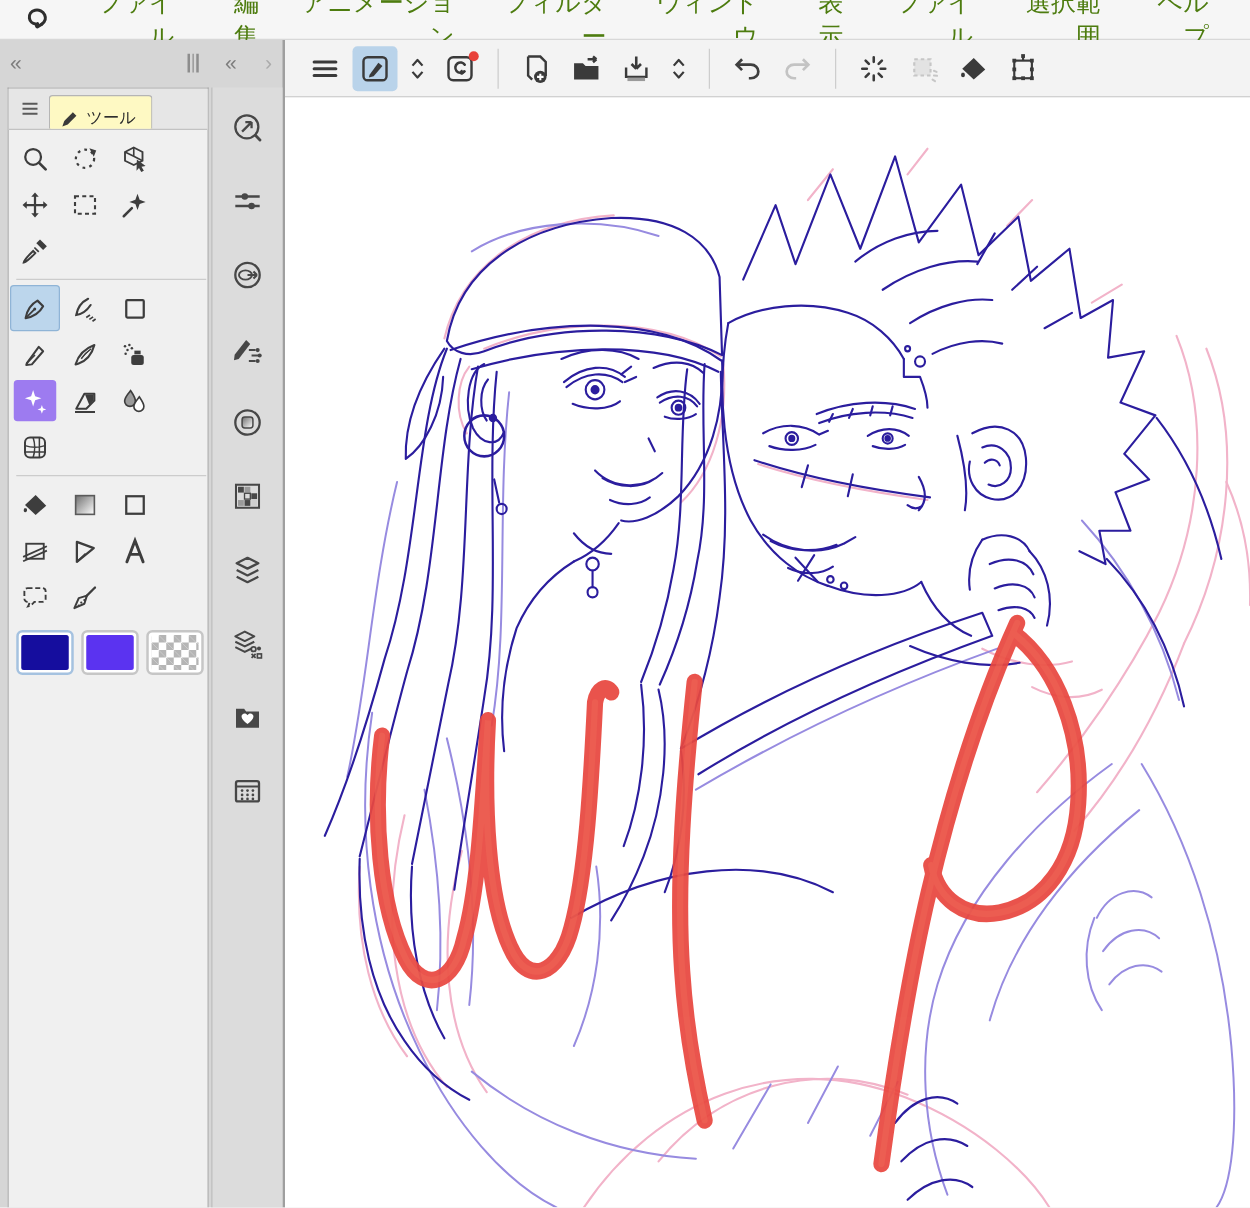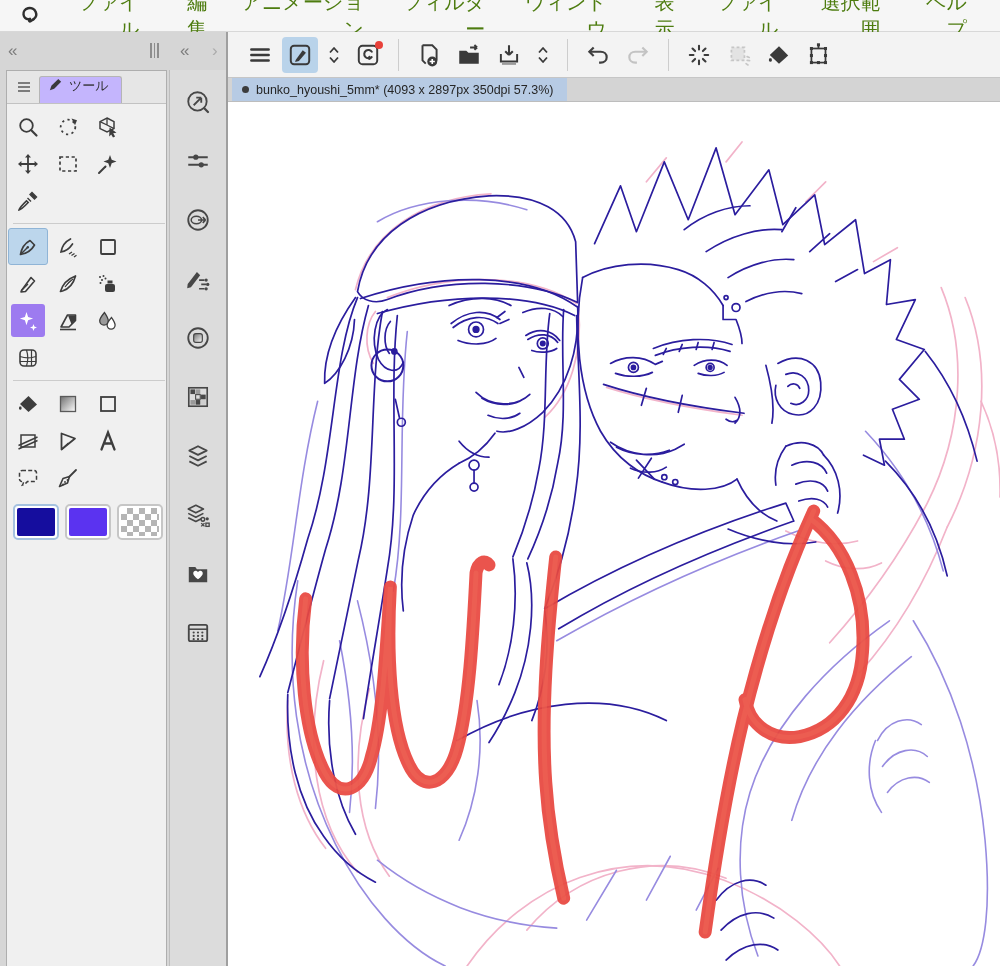--- a/index.html
+++ b/index.html
@@ -24,22 +24,22 @@
   .grip i { width:1.5px; height:15px; background:#8d8d8d; display:block; }
   .collapse-r { position:absolute; left:180px; }
   .arrow-r { position:absolute; left:212px; color:#ababab; }
 
   .leftcol-body { flex:1; display:flex; }
   .tool-panel { width:162px; margin-left:6px; background:#f0f0f0;
     border:1px solid #aeaeae; border-bottom:none; display:flex; flex-direction:column; }
   .tool-panel-header { height:33px; background:#e6e6e6; border-bottom:1px solid #c2c2c2;
     display:flex; align-items:flex-end; }
   .panel-menu-icon { width:18px; height:18px; margin:0 6px 7px 8px; }
-  .tool-tab { background:#c4b5fd; border:1px solid #b5b5b5; border-bottom:none;
-    height:27px; display:flex; align-items:flex-start; padding:0 12px 0 8px; gap:6px;
+  .tool-tab { background:#fef9c3; border:1px solid #b5b5b5; border-bottom:none;
+    height:27px; display:flex; align-items:flex-end; padding:0 12px 0 8px; gap:6px;
     border-radius:3px 3px 0 0; }
   .tool-tab svg { width:15px; height:15px; }
   .tool-tab-label { font-size:13px; color:#2d2d2d; }
 
   .tool-grid { display:flex; flex-wrap:wrap; padding:4px 0 0 1px; }
   .tool-cell { width:40px; height:37px; display:flex; align-items:center; justify-content:center; }
   .tool-cell svg { width:24px; height:24px; }
   .tool-cell.sel { background:#bcd6ec; border:1px solid #8fb4d6; border-radius:3px; }
   .tool-cell.deco { background:#9d7bf0; border-radius:3px; width:34px; height:33px; margin:2px 3px; }
   .tool-divider { width:152px; height:1px; background:#cccccc; margin:4px 0 4px 5px; }
@@ -507,26 +507,20 @@
               <rect x="16.6" y="17.6" width="2.8" height="2.8"></rect>
               <rect x="10.1" y="17.6" width="2.8" height="2.8"></rect>
               <rect x="10.1" y="1.2" width="2.8" height="2.8"></rect>
               <rect x="3.6" y="11.1" width="2.8" height="2.8"></rect>
               <rect x="16.6" y="11.1" width="2.8" height="2.8"></rect>
             </g>
           </svg>
         </div>
     </div>
 
-    <div class="tabbar">
-      <div class="doc-tab">
-        <span class="doc-dot"></span>
-        <span class="doc-title">bunko_hyoushi_5mm* (4093 x 2897px 350dpi 57.3%)</span>
-      </div>
-    </div>
 
     <div class="canvas-wrap">
       <svg viewBox="0 0 775 866" width="100%" height="100%" preserveAspectRatio="none">
 
         <g fill="none" stroke="#f2b3c9" stroke-width="1.7" stroke-linecap="round">
           <path d="M716 186 C742 248 738 330 702 402 C676 452 640 502 604 542"></path>
           <path d="M740 196 C768 264 760 352 722 426"></path>
           <path d="M722 426 C700 482 670 532 634 572"></path>
           <path d="M756 300 C770 330 776 362 775 396"></path>
           <path d="M128 188 C142 130 196 96 264 92"></path>

